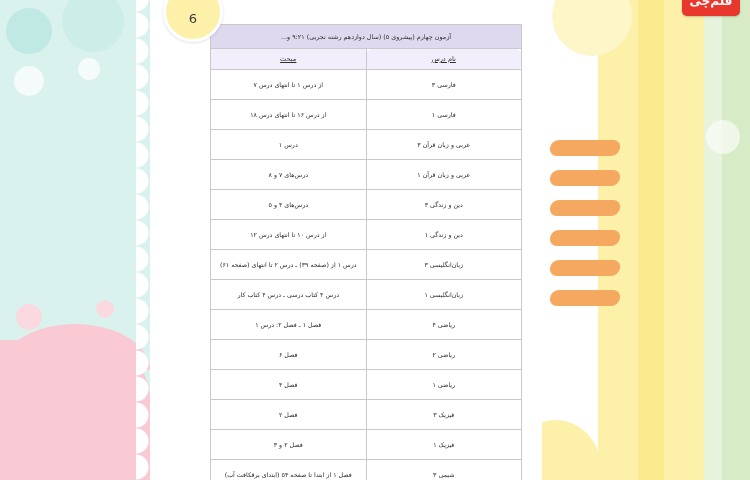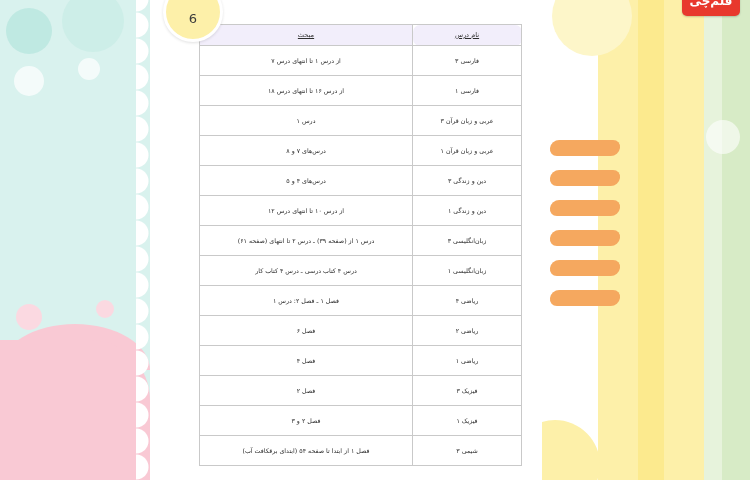--- a/index.html
+++ b/index.html
@@ -167,20 +167,23 @@
   <span>6</span>
 </div>
 
 <div class="brand-badge">
   <span>قلم‌چی</span>
 </div>
 
 <div class="table-wrap">
   <table>
     <thead>
+      <tr class="title-row">
+        <td colspan="2">آزمون چهارم (پیشروی ۵) (سال دوازدهم رشته تجربی) ۹:۲۱ و...</td>
+      </tr>
       <tr class="head-row">
         <td class="col-subject">نام درس</td>
         <td class="col-topic">مبحث</td>
       </tr>
     </thead>
     <tbody>
         <tr>
           <td class="col-subject">فارسی ۳</td>
           <td class="col-topic">از درس ۱ تا انتهای درس ۷</td>
         </tr>

